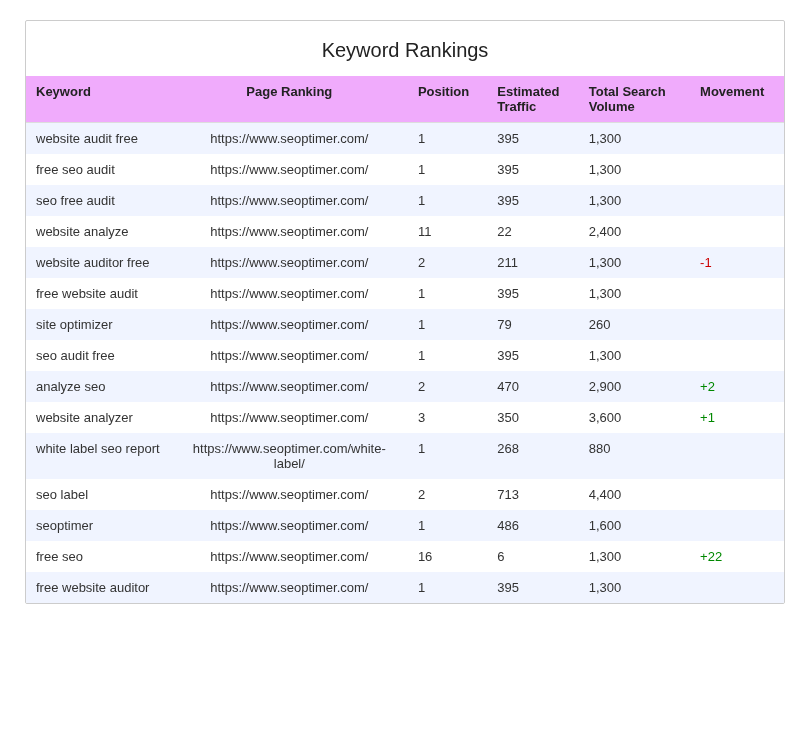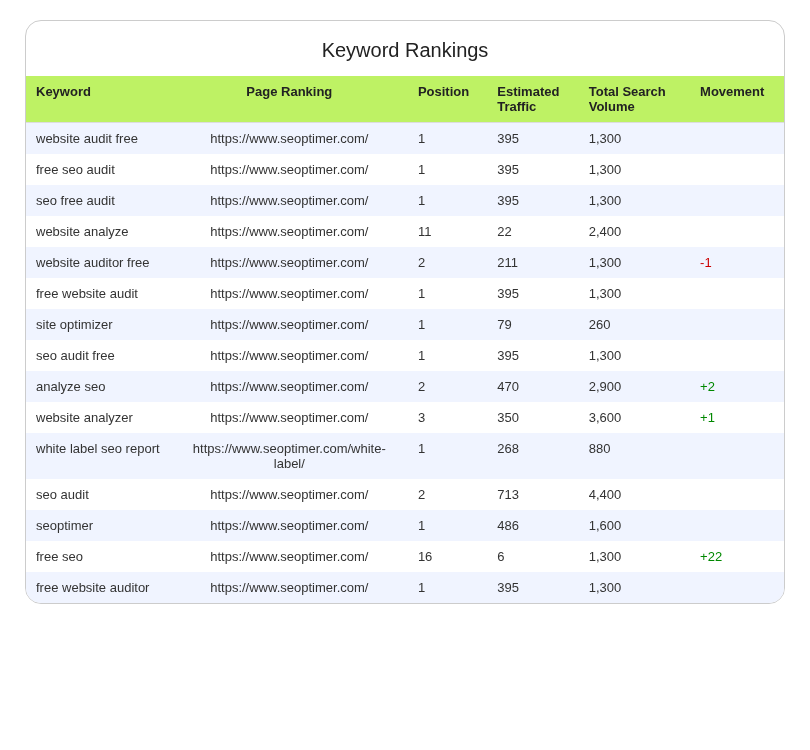--- a/index.html
+++ b/index.html
@@ -11,37 +11,37 @@
       width: 810px;
       min-height: 750px;
       display: flex;
       justify-content: center;
       align-items: flex-start;
       padding: 20px;
     }
     .container {
       width: 760px;
       border: 1px solid #ccc;
-      border-radius: 16px;
+      border-radius: 2px;
       overflow: hidden;
       background: #fff;
     }
     .page-title {
       text-align: center;
       font-size: 20px;
       font-weight: normal;
       padding: 18px 0 14px;
       color: #222;
     }
     table {
       width: 100%;
       border-collapse: collapse;
     }
     thead tr {
-      background: #bef264;
+      background: #f0abfc;
     }
     thead th {
       text-align: left;
       font-weight: bold;
       font-size: 13px;
       padding: 8px 10px;
       border-bottom: 1px solid #ddd;
       color: #222;
       vertical-align: top;
     }
@@ -165,21 +165,21 @@
     </tr>
         <tr>
       <td class="col-keyword">white label seo report</td>
       <td class="col-page">https://www.seoptimer.com/white-label/</td>
       <td class="col-position">1</td>
       <td class="col-traffic">268</td>
       <td class="col-volume">880</td>
       <td class="col-movement "></td>
     </tr>
         <tr>
-      <td class="col-keyword">seo audit</td>
+      <td class="col-keyword">seo label</td>
       <td class="col-page">https://www.seoptimer.com/</td>
       <td class="col-position">2</td>
       <td class="col-traffic">713</td>
       <td class="col-volume">4,400</td>
       <td class="col-movement "></td>
     </tr>
         <tr>
       <td class="col-keyword">seoptimer</td>
       <td class="col-page">https://www.seoptimer.com/</td>
       <td class="col-position">1</td>

